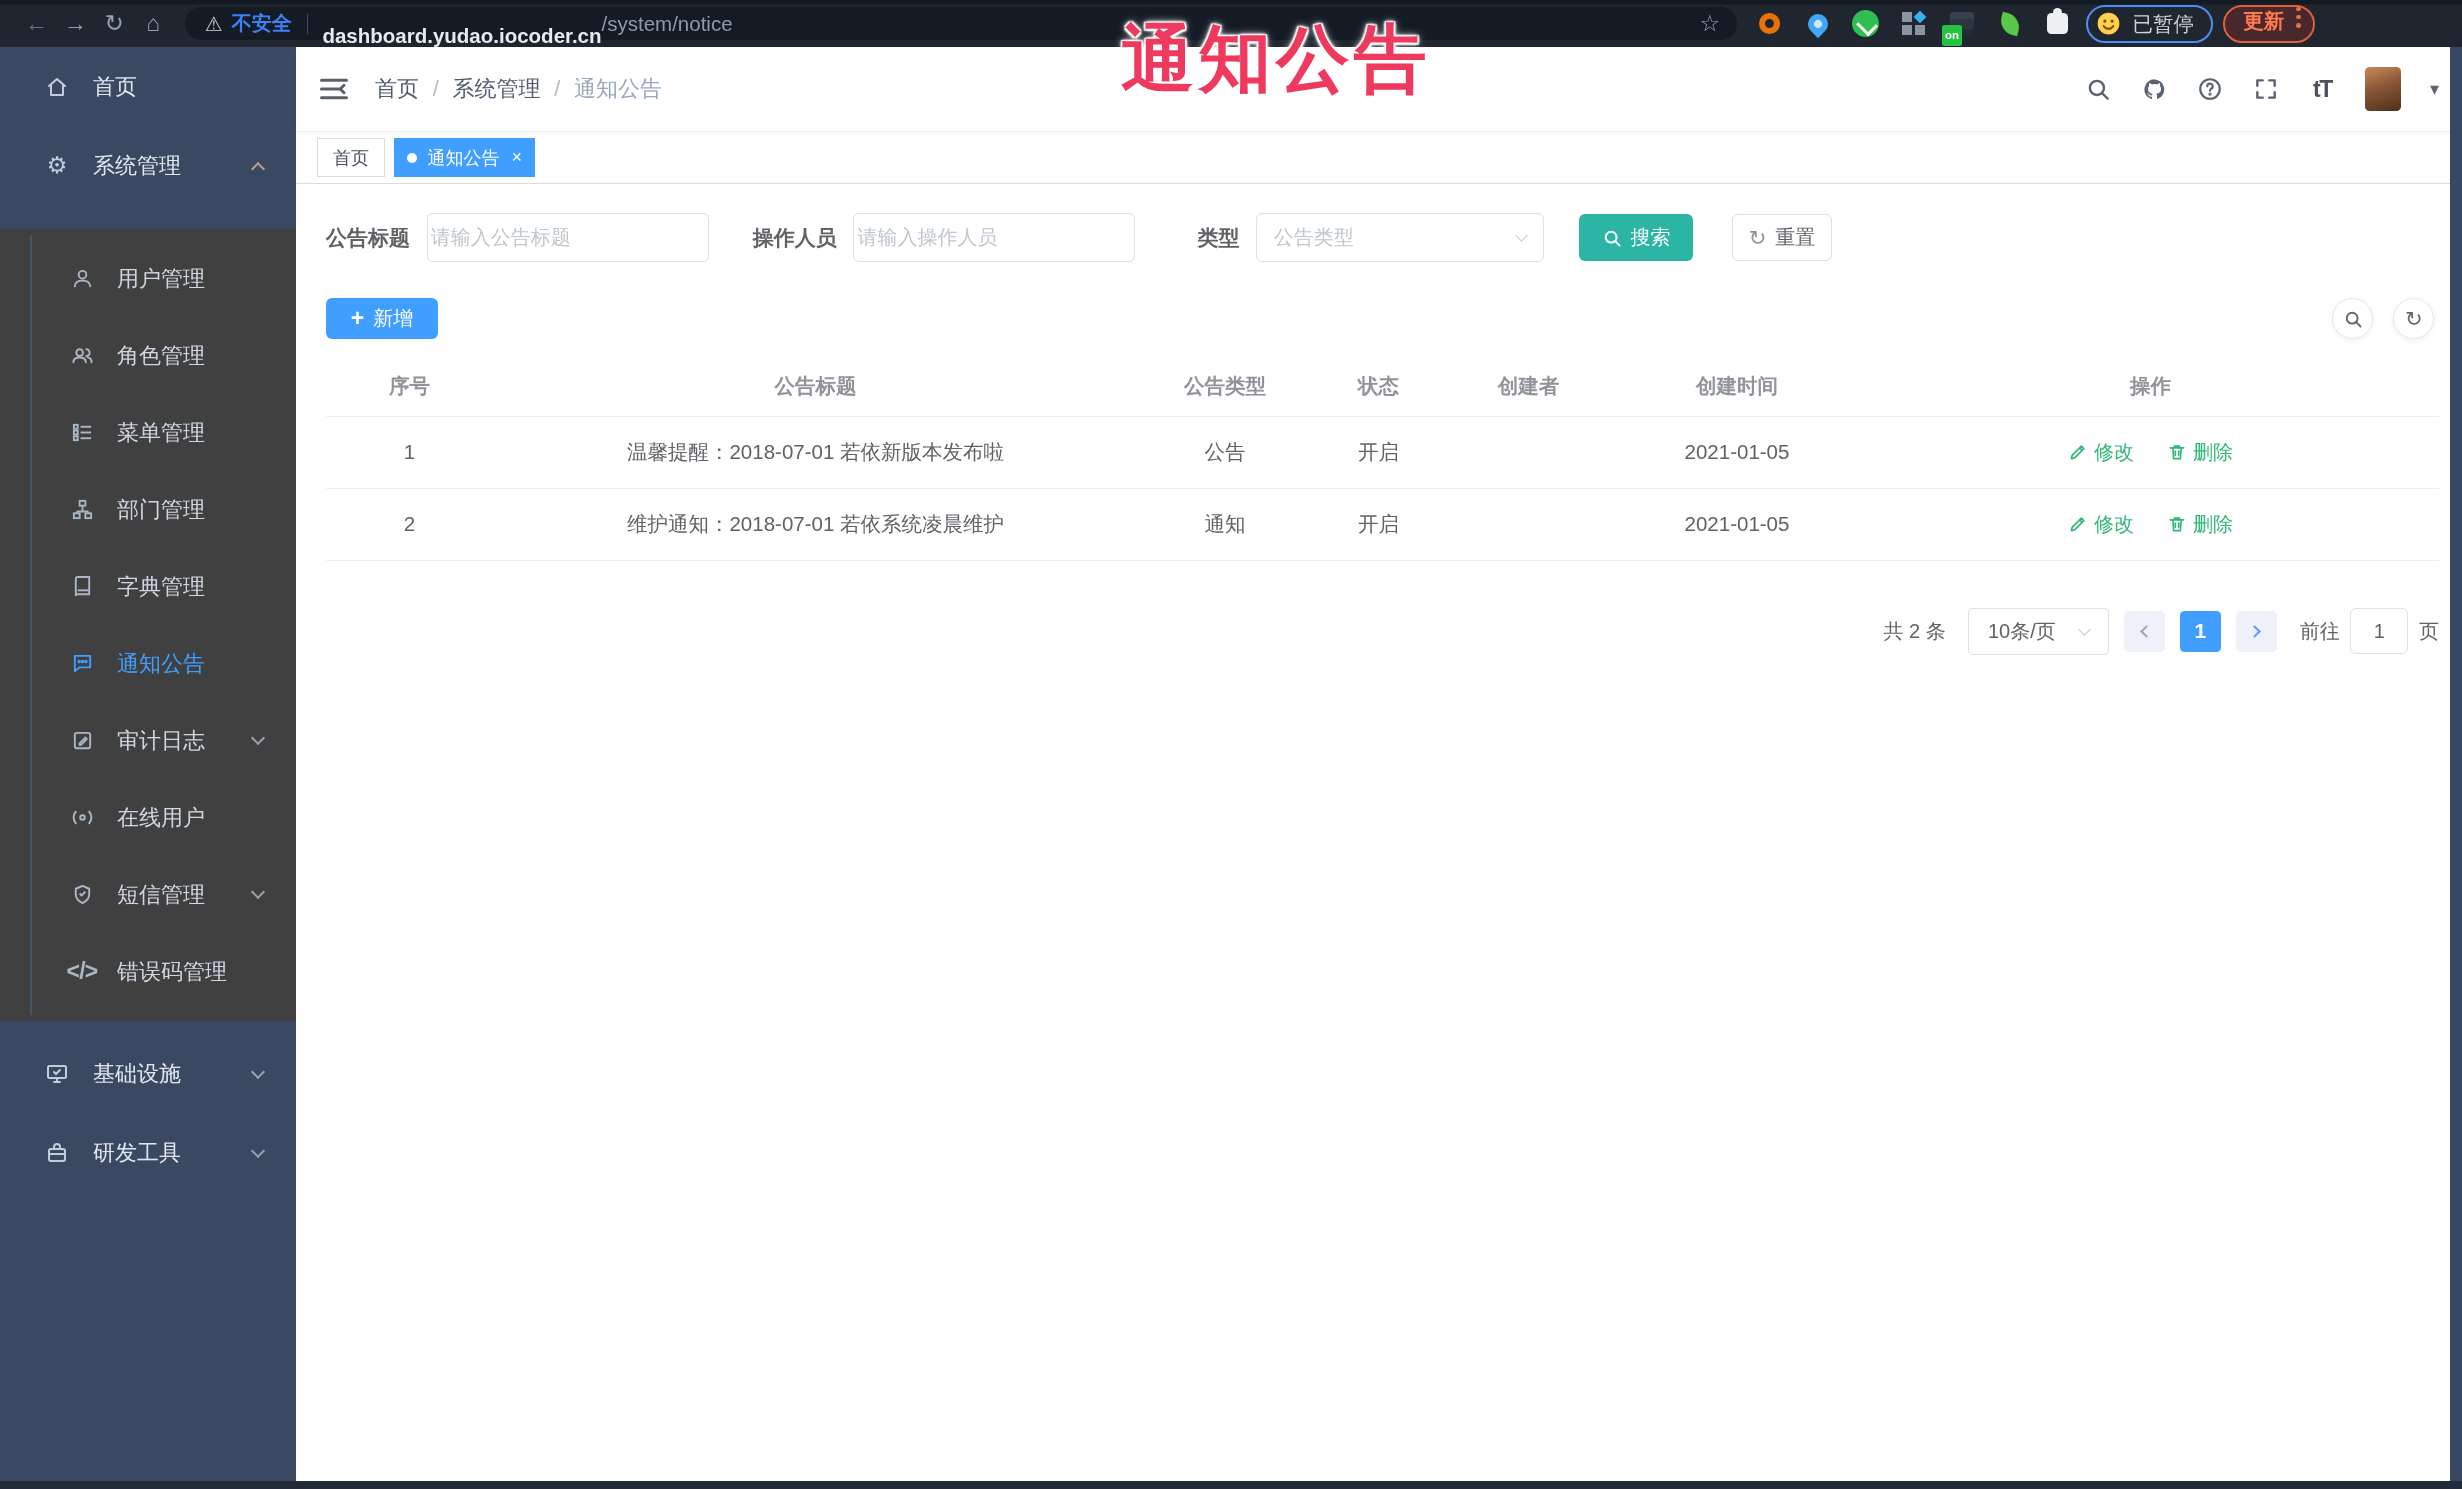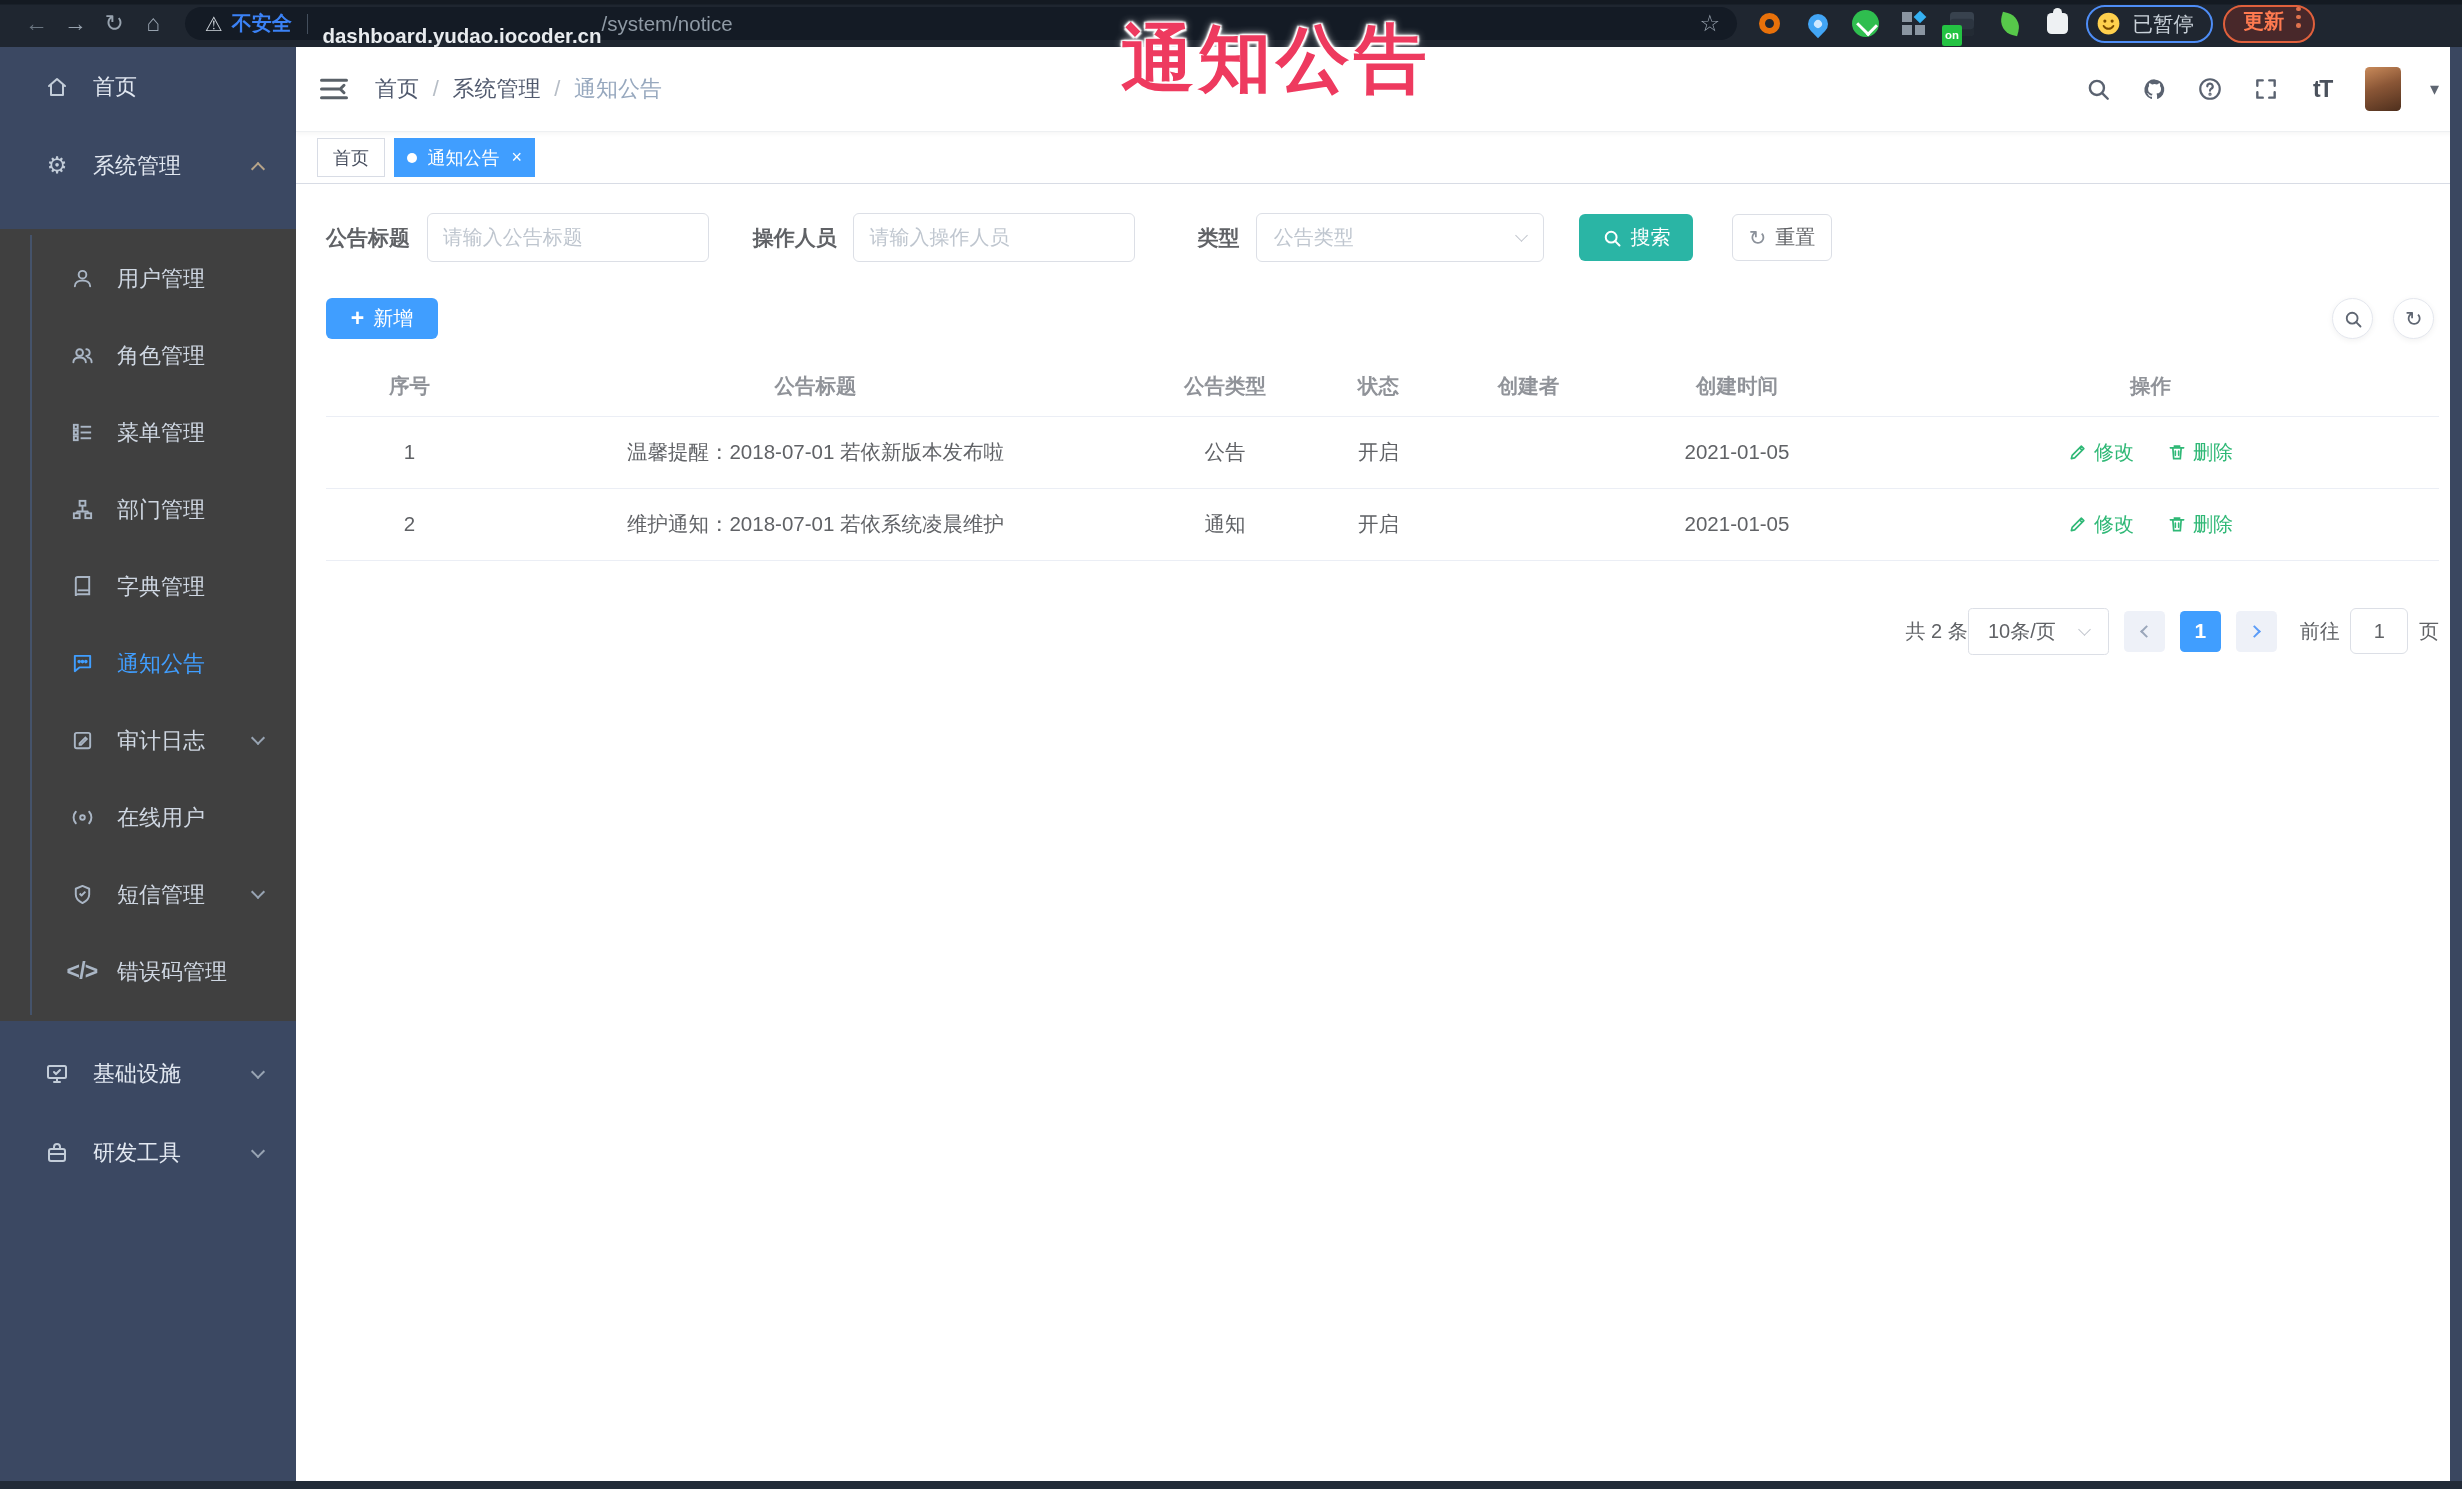--- a/index.html
+++ b/index.html
@@ -95,21 +95,21 @@
   .tab { height:39px; display:flex; align-items:center; padding:0 15px; border:0.8px solid #d8dce5;
          font-size:18px; color:#495060; background:#fff; cursor:pointer; }
   .tab.active { background:#409eff; border-color:#409eff; color:#fff; padding:0 12px; }
   .tab .dot { width:10px; height:10px; border-radius:50%; background:#fff; margin-right:10.6px; }
   .tab .x { margin-left:12px; font-size:18px; }
 
   
   .content { flex:1; padding:0 23px 0 30px; }
   .filter-row { margin-top:29px; display:flex; align-items:center; }
   .flabel { font-size:21px; font-weight:600; color:#606266; white-space:nowrap; }
-  .finput { height:49px; border:0.8px solid #dcdfe6; border-radius:6px; padding:0 15px; font-size:20px;
+  .finput { height:49px; border:0.8px solid #dcdfe6; border-radius:6px; padding:0 3px; font-size:20px;
             color:#606266; outline:none; font-family:inherit; }
   .finput::placeholder { color:#bfc6cf; }
   .w-input { width:282px; margin-left:16.7px; }
   .fselect { width:288px; height:49px; margin-left:16.7px; border:0.8px solid #dcdfe6; border-radius:6px;
              display:flex; align-items:center; padding:0 16.7px; cursor:pointer; }
   .fselect .ph { font-size:20px; color:#bfc6cf; flex:1; }
   .sel-chev { width:9px; height:9px; border-right:1.9px solid #c0c4cc; border-bottom:1.9px solid #c0c4cc;
               transform:rotate(45deg); margin-top:-3.8px; }
   .sp1 { width:44px; } .sp2 { width:62px; } .sp3 { width:35px; } .sp4 { width:39px; }
   .btn { display:inline-flex; align-items:center; justify-content:center; gap:9px; border-radius:6px;
@@ -133,21 +133,21 @@
   .cell { text-align:center; font-size:20.5px; color:#606266; overflow:hidden; white-space:nowrap; }
   .head .cell { color:#909399; font-weight:600; }
   .c1{width:167px;} .c2{width:645px;} .c3{width:174px;} .c4{width:133px;}
   .c5{width:167px;} .c6{width:250px;} .c7{width:577px;}
   .ops { display:flex; justify-content:center; gap:33px; }
   .op { display:inline-flex; align-items:center; gap:6px; color:#2fb876; font-size:20px; cursor:pointer; text-decoration:none; }
   .op svg { width:20px; height:20px; }
 
   
   .pager { margin-top:47px; display:flex; align-items:center; justify-content:flex-end; font-size:20px; color:#606266; }
-  .size-select { width:141px; height:47px; border:0.8px solid #dcdfe6; border-radius:4.6px; margin-left:0;
+  .size-select { width:141px; height:47px; border:0.8px solid #dcdfe6; border-radius:4.6px; margin-left:22px;
                  display:flex; align-items:center; justify-content:center; gap:24px; cursor:pointer; }
   .pg-btn { width:41px; height:41px; border-radius:4.6px; background:#eef1f8; margin-left:15px;
             display:flex; align-items:center; justify-content:center; cursor:pointer; }
   .pg-btn.cur { background:#409eff; color:#fff; font-size:21px; font-weight:bold; }
   .arr { width:9px; height:9px; border-right:2.3px solid #9aa6ba; border-bottom:2.3px solid #9aa6ba; }
   .arr.left { transform:rotate(135deg); margin-left:3.8px; }
   .arr.right { transform:rotate(-45deg); margin-right:3.8px; border-color:#5b9cf8; }
   .goto-label { margin-left:23px; }
   .goto-input { width:58px; height:46px; border:0.8px solid #dcdfe6; border-radius:6px; margin-left:10.6px;
                 text-align:center; font-size:20px; color:#606266; outline:none; font-family:inherit; }

